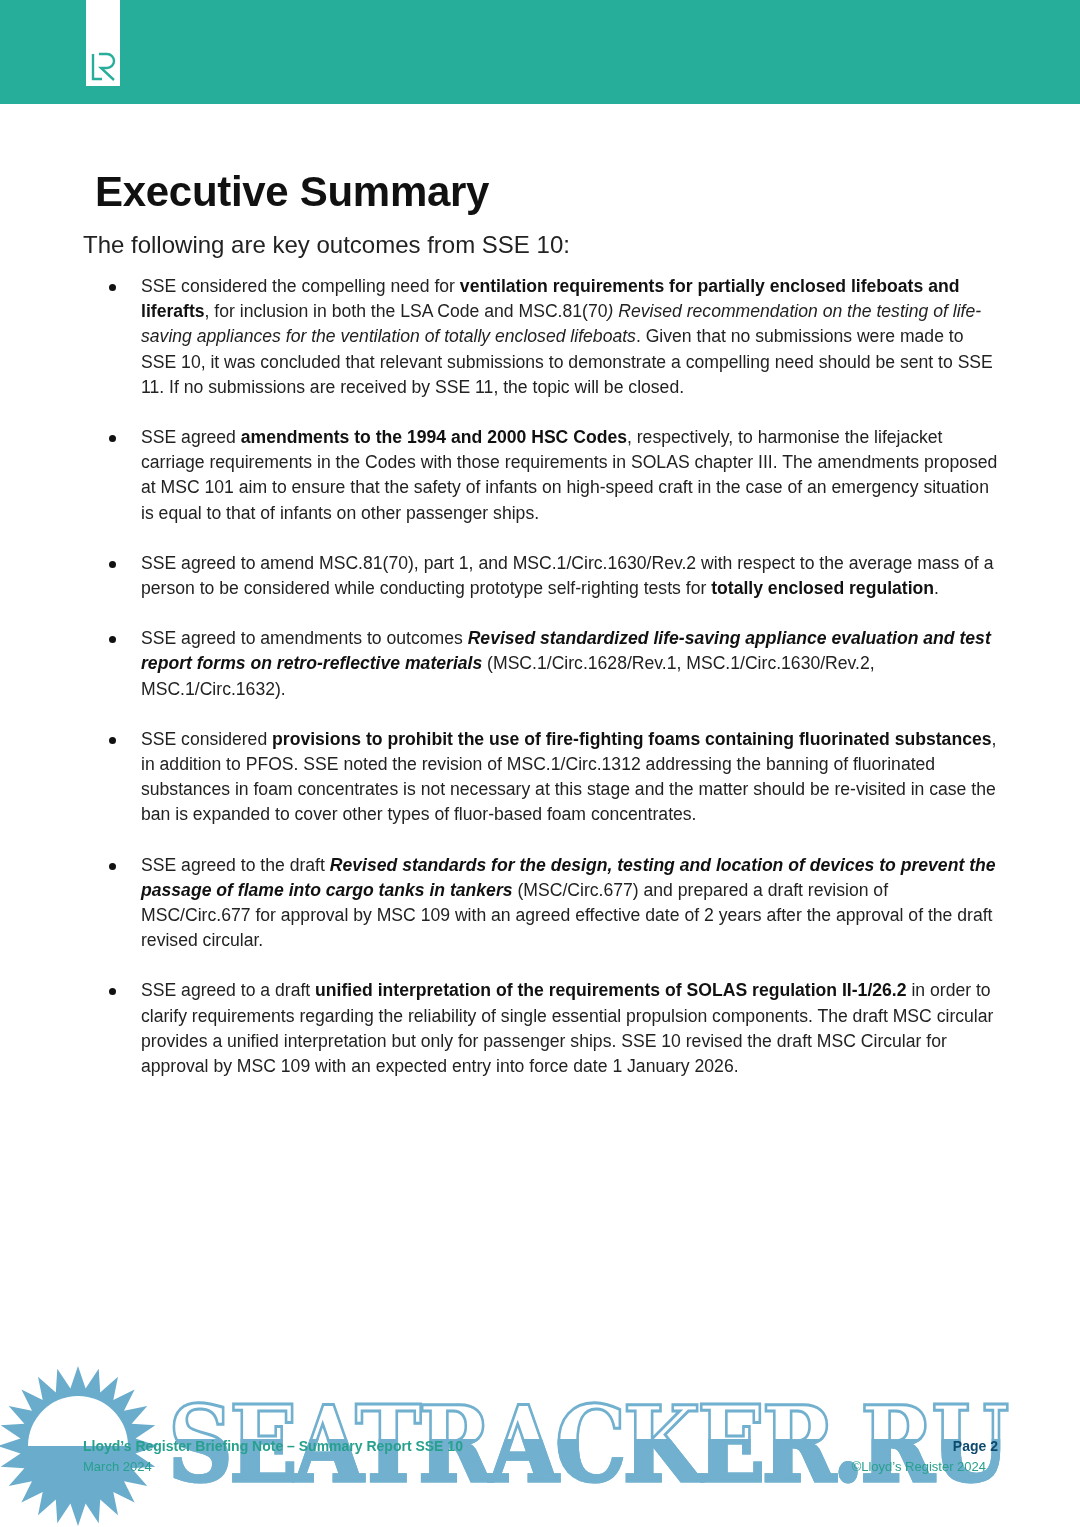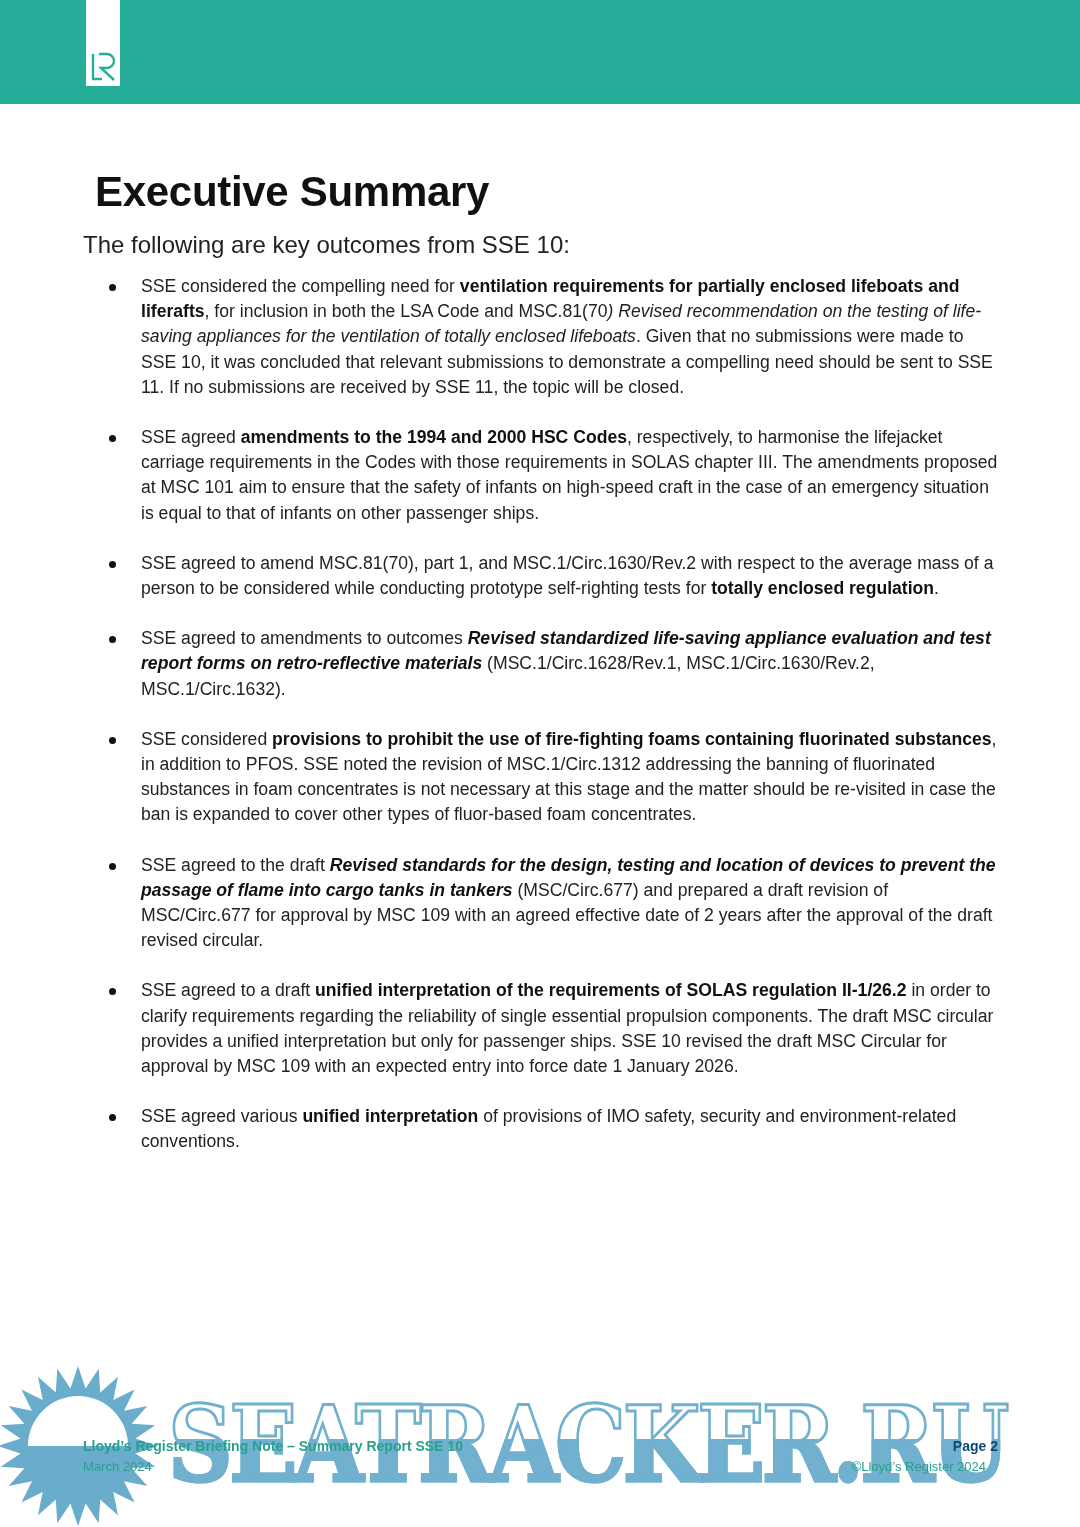--- a/index.html
+++ b/index.html
@@ -88,21 +88,20 @@
 <p class="intro">The following are key outcomes from SSE 10:</p>
 
 <ul class="bullets" id="bullet-list">
     <li class="bullet"><span class="dot"></span><span>SSE considered the compelling need for </span><b>ventilation requirements for partially enclosed lifeboats and liferafts</b><span>, for inclusion in both the LSA Code and MSC.81(70</span><i>) Revised recommendation on the testing of life-saving appliances for the ventilation of totally enclosed lifeboats</i><span>.  Given that no submissions were made to SSE 10, it was concluded that relevant submissions to demonstrate a compelling need should be sent to SSE 11. If no submissions are received by SSE 11, the topic will be closed.</span></li>
     <li class="bullet"><span class="dot"></span><span>SSE agreed </span><b>amendments to the 1994 and 2000 HSC Codes</b><span>, respectively, to harmonise the lifejacket carriage requirements in the Codes with those requirements in SOLAS chapter III. The amendments proposed at MSC 101 aim to ensure that the safety of infants on high-speed craft in the case of an emergency situation is equal to that of infants on other passenger ships.</span></li>
     <li class="bullet"><span class="dot"></span><span>SSE agreed to amend MSC.81(70), part 1, and MSC.1/Circ.1630/Rev.2 with respect to the average mass of a person to be considered while conducting prototype self-righting tests for </span><b>totally enclosed regulation</b><span>.</span></li>
     <li class="bullet"><span class="dot"></span><span>SSE agreed to amendments to outcomes </span><b style="font-style: italic;">Revised standardized life-saving appliance evaluation and test report forms on retro-reflective materials</b><span> (MSC.1/Circ.1628/Rev.1, MSC.1/Circ.1630/Rev.2, MSC.1/Circ.1632).</span></li>
     <li class="bullet"><span class="dot"></span><span>SSE considered </span><b>provisions to prohibit the use of fire-fighting foams containing fluorinated substances</b><span>, in addition to PFOS. SSE noted the revision of MSC.1/Circ.1312 addressing the banning of fluorinated substances in foam concentrates is not necessary at this stage and the matter should be re-visited in case the ban is expanded to cover other types of fluor-based foam concentrates.</span></li>
     <li class="bullet"><span class="dot"></span><span>SSE agreed to the draft </span><b style="font-style: italic;">Revised standards for the design, testing and location of devices to prevent the passage of flame into cargo tanks in tankers</b><span> (MSC/Circ.677) and prepared a draft revision of MSC/Circ.677 for approval by MSC 109 with an agreed effective date of 2 years after the approval of the draft revised circular.</span></li>
     <li class="bullet"><span class="dot"></span><span>SSE agreed to a draft </span><b>unified interpretation of the requirements of SOLAS regulation II-1/26.2</b><span> in order to clarify requirements regarding the reliability of single essential propulsion components. The draft MSC circular provides a unified interpretation but only for passenger ships. SSE 10 revised the draft MSC Circular for approval by MSC 109 with an expected entry into force date 1 January 2026.</span></li>
-    <li class="bullet"><span class="dot"></span><span>SSE agreed various </span><b>unified interpretation</b><span> of provisions of IMO safety, security and environment-related conventions.</span></li>
   </ul>
 
 <div class="watermark">
   <svg id="sun" width="180" height="162" viewBox="0 0 180 162" style="position:absolute;left:0;top:0;">
       <polygon points="78.0,1.0 85.6,23.5 98.7,3.7 100.2,27.4 118.0,11.7 113.3,35.0 134.6,24.4 124.0,45.7 147.3,41.0 131.6,58.8 155.3,60.3 135.5,73.4 158.0,81.0 135.5,88.6 155.3,101.7 131.6,103.2 147.3,121.0 124.0,116.3 134.6,137.6 113.3,127.0 118.0,150.3 100.2,134.6 98.7,158.3 85.6,138.5 78.0,161.0 70.4,138.5 57.3,158.3 55.8,134.6 38.0,150.3 42.7,127.0 21.4,137.6 32.0,116.3 8.7,121.0 24.4,103.2 0.7,101.7 20.5,88.6 -2.0,81.0 20.5,73.4 0.7,60.3 24.4,58.8 8.7,41.0 32.0,45.7 21.4,24.4 42.7,35.0 38.0,11.7 55.8,27.4 57.3,3.7 70.4,23.5" fill="#6aaccc"></polygon>
       <path d="M28,81 A50,50 0 0 1 128,81 Z" fill="#ffffff"></path>
     </svg>
 </div>
 <div class="wm-text">SEATRACKER.RU</div>
 

